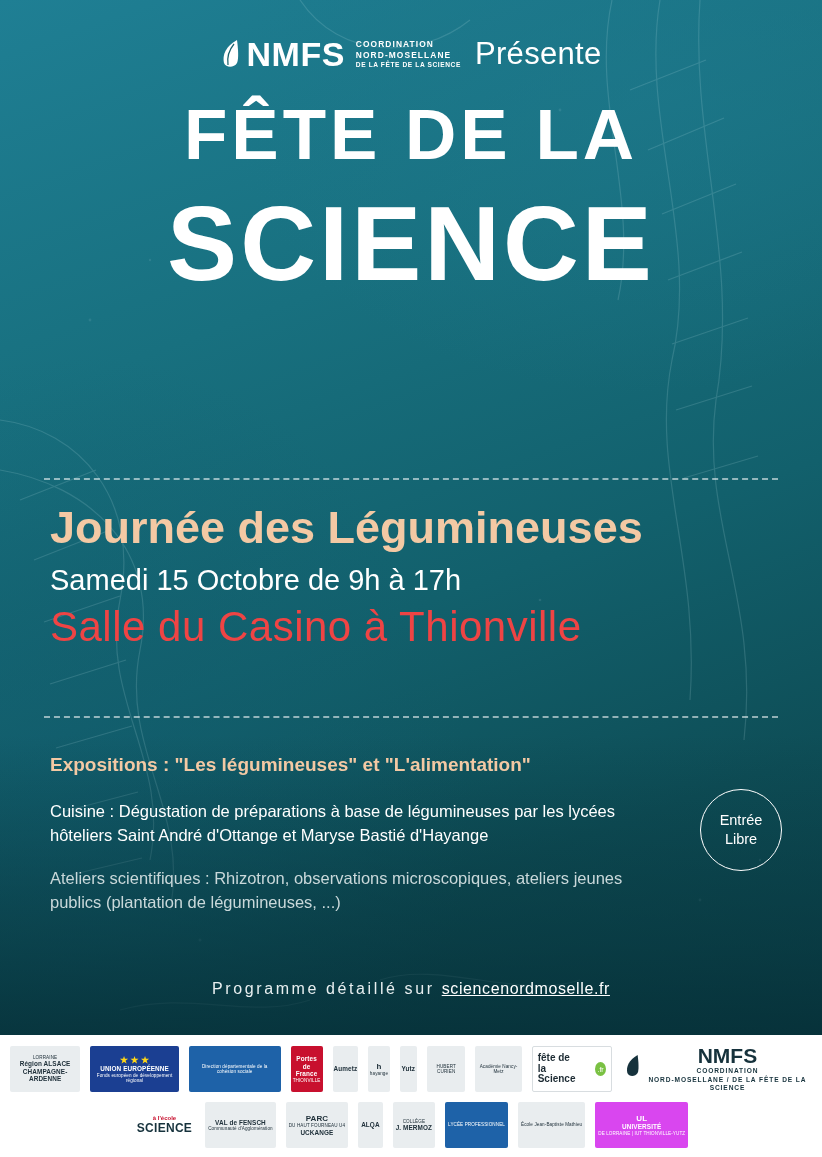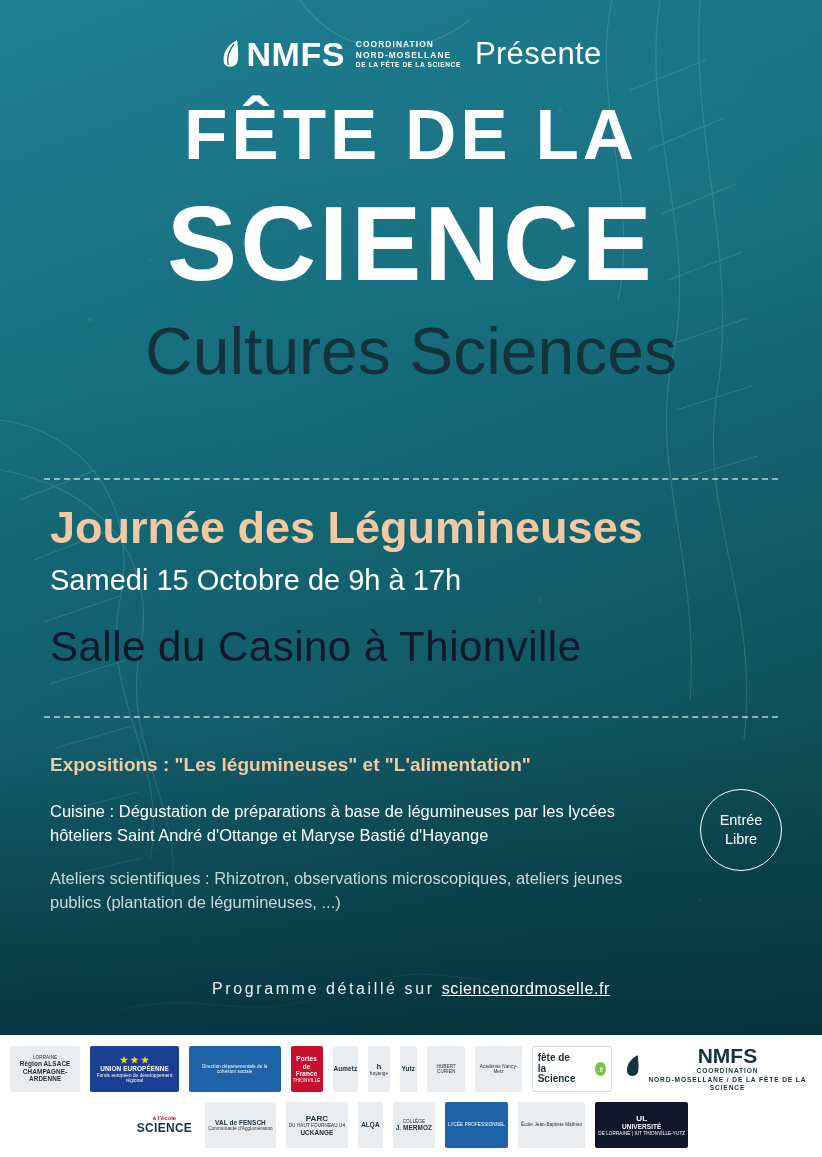--- a/index.html
+++ b/index.html
@@ -102,23 +102,23 @@
     color: #f3c9a4;
     font-size: 45px; font-weight: bold; letter-spacing: 0px;
     line-height: 1.25;
   }
   .ev-2 {
     color: #ffffff;
     font-size: 29px; font-weight: 300; letter-spacing: 0px;
     line-height: 1.3; margin-top: 6px;
   }
   .ev-3 {
-    color: #0f172a;
+    color: #ef4444;
     font-size: 42px; font-weight: 300; letter-spacing: 0.5px;
-    line-height: 1.3; margin-top: 20px;
+    line-height: 1.3; margin-top: 0;
   }
   
   .details {
     position: absolute; left: 50px; top: 752px; width: 600px;
   }
   .d-head {
     color: #f3c9a4;
     font-size: 19px; font-weight: bold; line-height: 1.35;
     margin-bottom: 22px;
   }
@@ -172,21 +172,21 @@
   .logo-txt .big { font-size: 8px; display:block; }
   .logo-txt .mid { font-size: 6.4px; display:block; }
   .logo-txt .sm  { font-size: 4.6px; display:block; font-weight: normal; }
   .l-eu { background: #1b3f92; color: #ffd617; padding: 3px 5px; }
   .l-eu .logo-txt { color: #ffffff; font-size: 4.5px; }
   .eu-stars { font-size: 9px; color: #ffd617; letter-spacing: 0px; }
   .l-blue { background: #1e62a8; }
   .l-blue .logo-txt { color: #ffffff; }
   .l-red { background: #c8102e; }
   .l-red .logo-txt { color: #ffffff; }
-  .l-dark { background: #0f172a; }
+  .l-dark { background: #d946ef; }
   .l-dark .logo-txt { color: #ffffff; }
   .l-grey { background: #e9edef; }
   .fds-badge {
     background: #ffffff; border: 1px solid #d8dde0;
     display: flex; align-items: center; gap: 19px;
     padding: 3px 5px;
   }
   .fds-txt { font-size: 10px; font-weight: bold; color: #1d2b33; line-height: 1.05; text-align:left;}
   .fds-dot {
     width: 14px; height: 14px; border-radius: 50%;
@@ -264,21 +264,20 @@
         <div>NORD-MOSELLANE</div>
         <div>DE LA FÊTE DE LA SCIENCE</div>
       </span>
     </div>
     <div class="presente">Présente</div>
   </div>
 
   <div class="title-block">
     <div class="t-line1">FÊTE DE LA</div>
     <div class="t-line2">SCIENCE</div>
-    <div class="t-line3">Cultures Sciences</div>
   </div>
 
   <div class="rule rule-1"></div>
 
   <div class="event">
     <div class="ev-1">Journée des Légumineuses</div>
     <div class="ev-2">Samedi 15 Octobre de 9h à 17h</div>
     <div class="ev-3">Salle du Casino à Thionville</div>
   </div>
 

